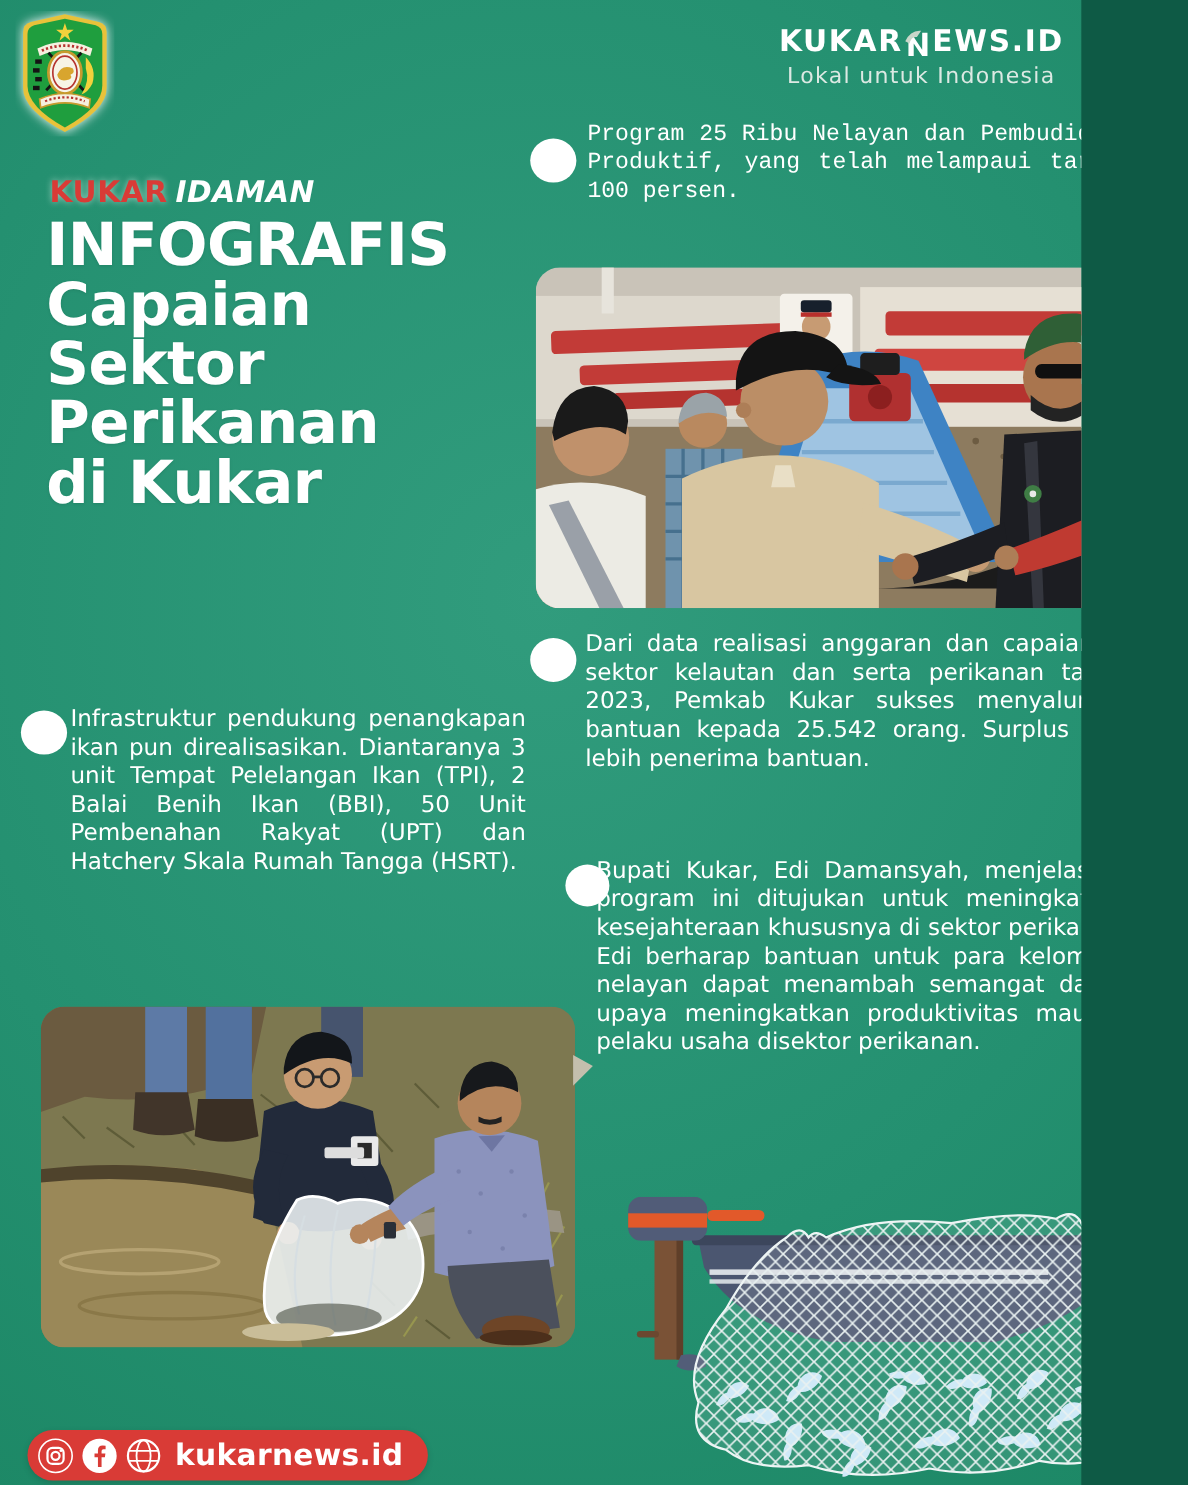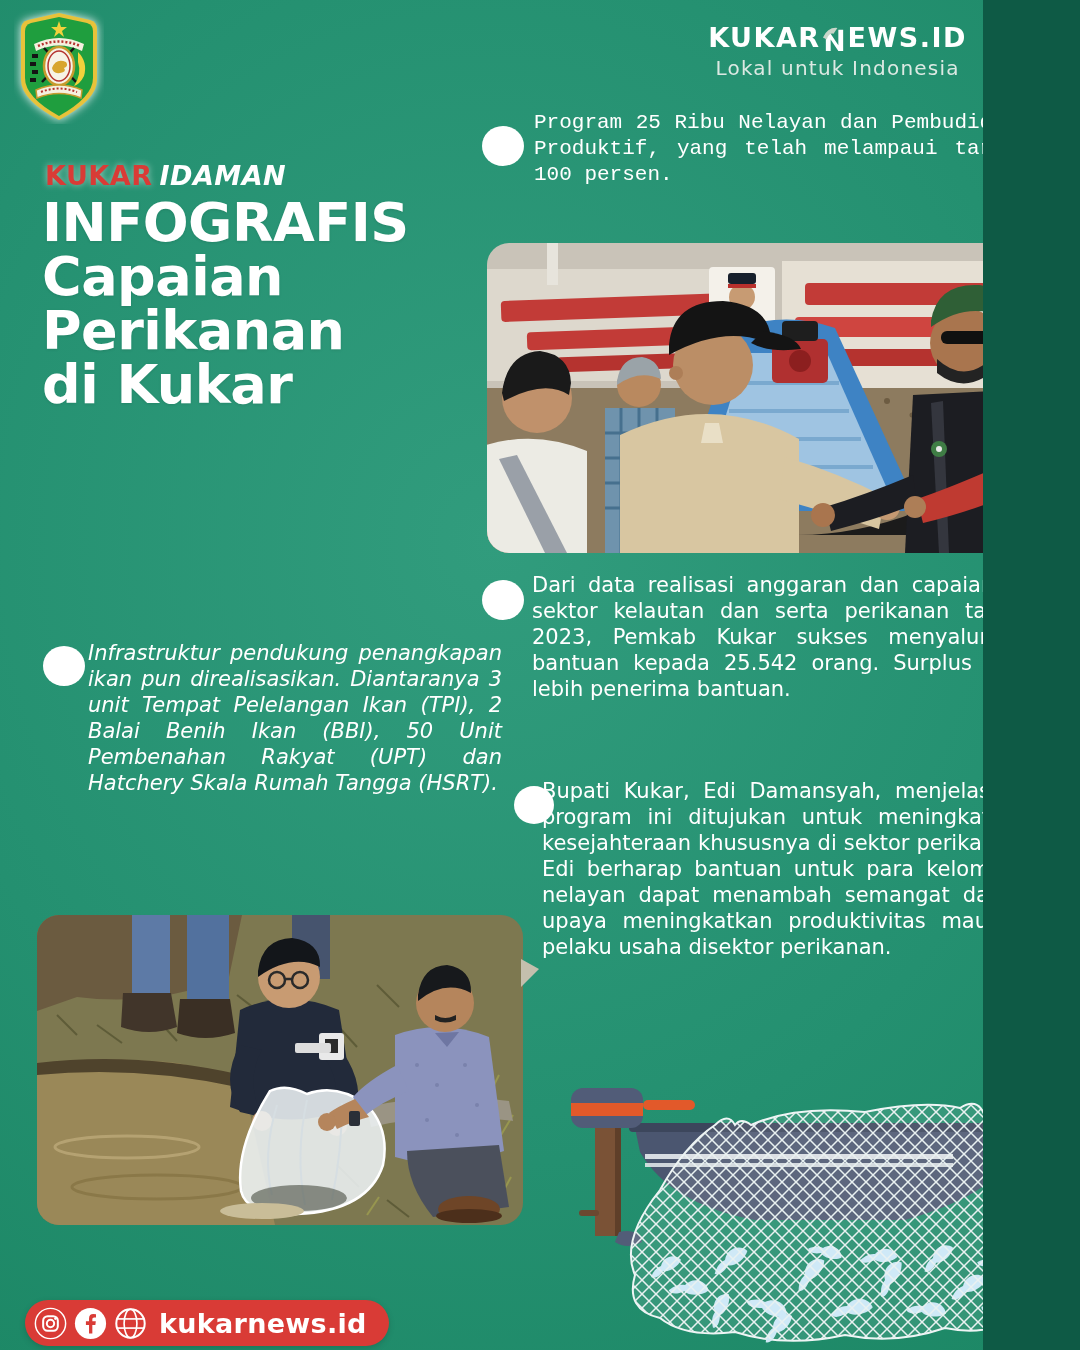--- a/index.html
+++ b/index.html
@@ -17,21 +17,21 @@
   
   .badge{position:absolute;left:45px;top:160px;font-size:27px;font-weight:bold;letter-spacing:0.5px;}
   .badge .k{color:#d93b36;text-shadow:0 0 7px rgba(255,255,255,0.55);}
   .badge .i{color:#ffffff;margin-left:7px;font-style:italic;}
   .title{position:absolute;left:42px;top:196px;width:420px;font-weight:bold;font-size:54px;line-height:54px;letter-spacing:-0.5px;text-shadow:0 1px 3px rgba(0,0,0,0.10);}
   .intro{position:absolute;left:45px;top:496px;width:382px;font-size:20px;line-height:26px;text-align:justify;}
   
   .bullet{position:absolute;}
   .dot{position:absolute;width:42px;height:40px;background:#fff;border-radius:50%;}
   .btext{font-size:21px;line-height:26px;text-align:justify;}
-  .b-left{left:40px;top:640px;width:462px;font-style:italic;}
+  .b-left{left:16px;top:640px;width:462px;}
   .b-left .dot{left:3px;top:6px;}
   .b-left .btext{margin-left:48px;}
   .rb1{left:482px;top:110px;width:548px;font-family:Liberation Mono, monospace;}
   .rb1 .dot{left:0;top:16px;}
   .rb1 .btext{margin-left:52px;}
   .rb2{left:480px;top:572px;width:546px;}
   .rb2 .dot{left:2px;top:8px;}
   .rb2 .btext{margin-left:52px;}
   .rb3{left:514px;top:778px;width:514px;}
   .rb3 .dot{left:0;top:8px;width:40px;height:38px;}
@@ -95,20 +95,21 @@
     <div class="nl-tag">Lokal untuk Indonesia</div>
   </div>
 
   <div class="badge">
     <span class="k">KUKAR</span><span class="i">IDAMAN</span>
   </div>
 
   <div class="title">
     <div>INFOGRAFIS</div>
     <div>Capaian</div>
+    <div>Sektor</div>
     <div>Perikanan</div>
     <div>di Kukar</div>
   </div>
 
 
   <div class="bullet b-left">
     <span class="dot"></span>
     <div class="btext">Infrastruktur pendukung penangkapan ikan pun direalisasikan. Diantaranya 3 unit Tempat Pelelangan Ikan (TPI), 2 Balai Benih Ikan (BBI), 50 Unit Pembenahan Rakyat (UPT) dan Hatchery Skala Rumah Tangga (HSRT).</div>
   </div>
 

